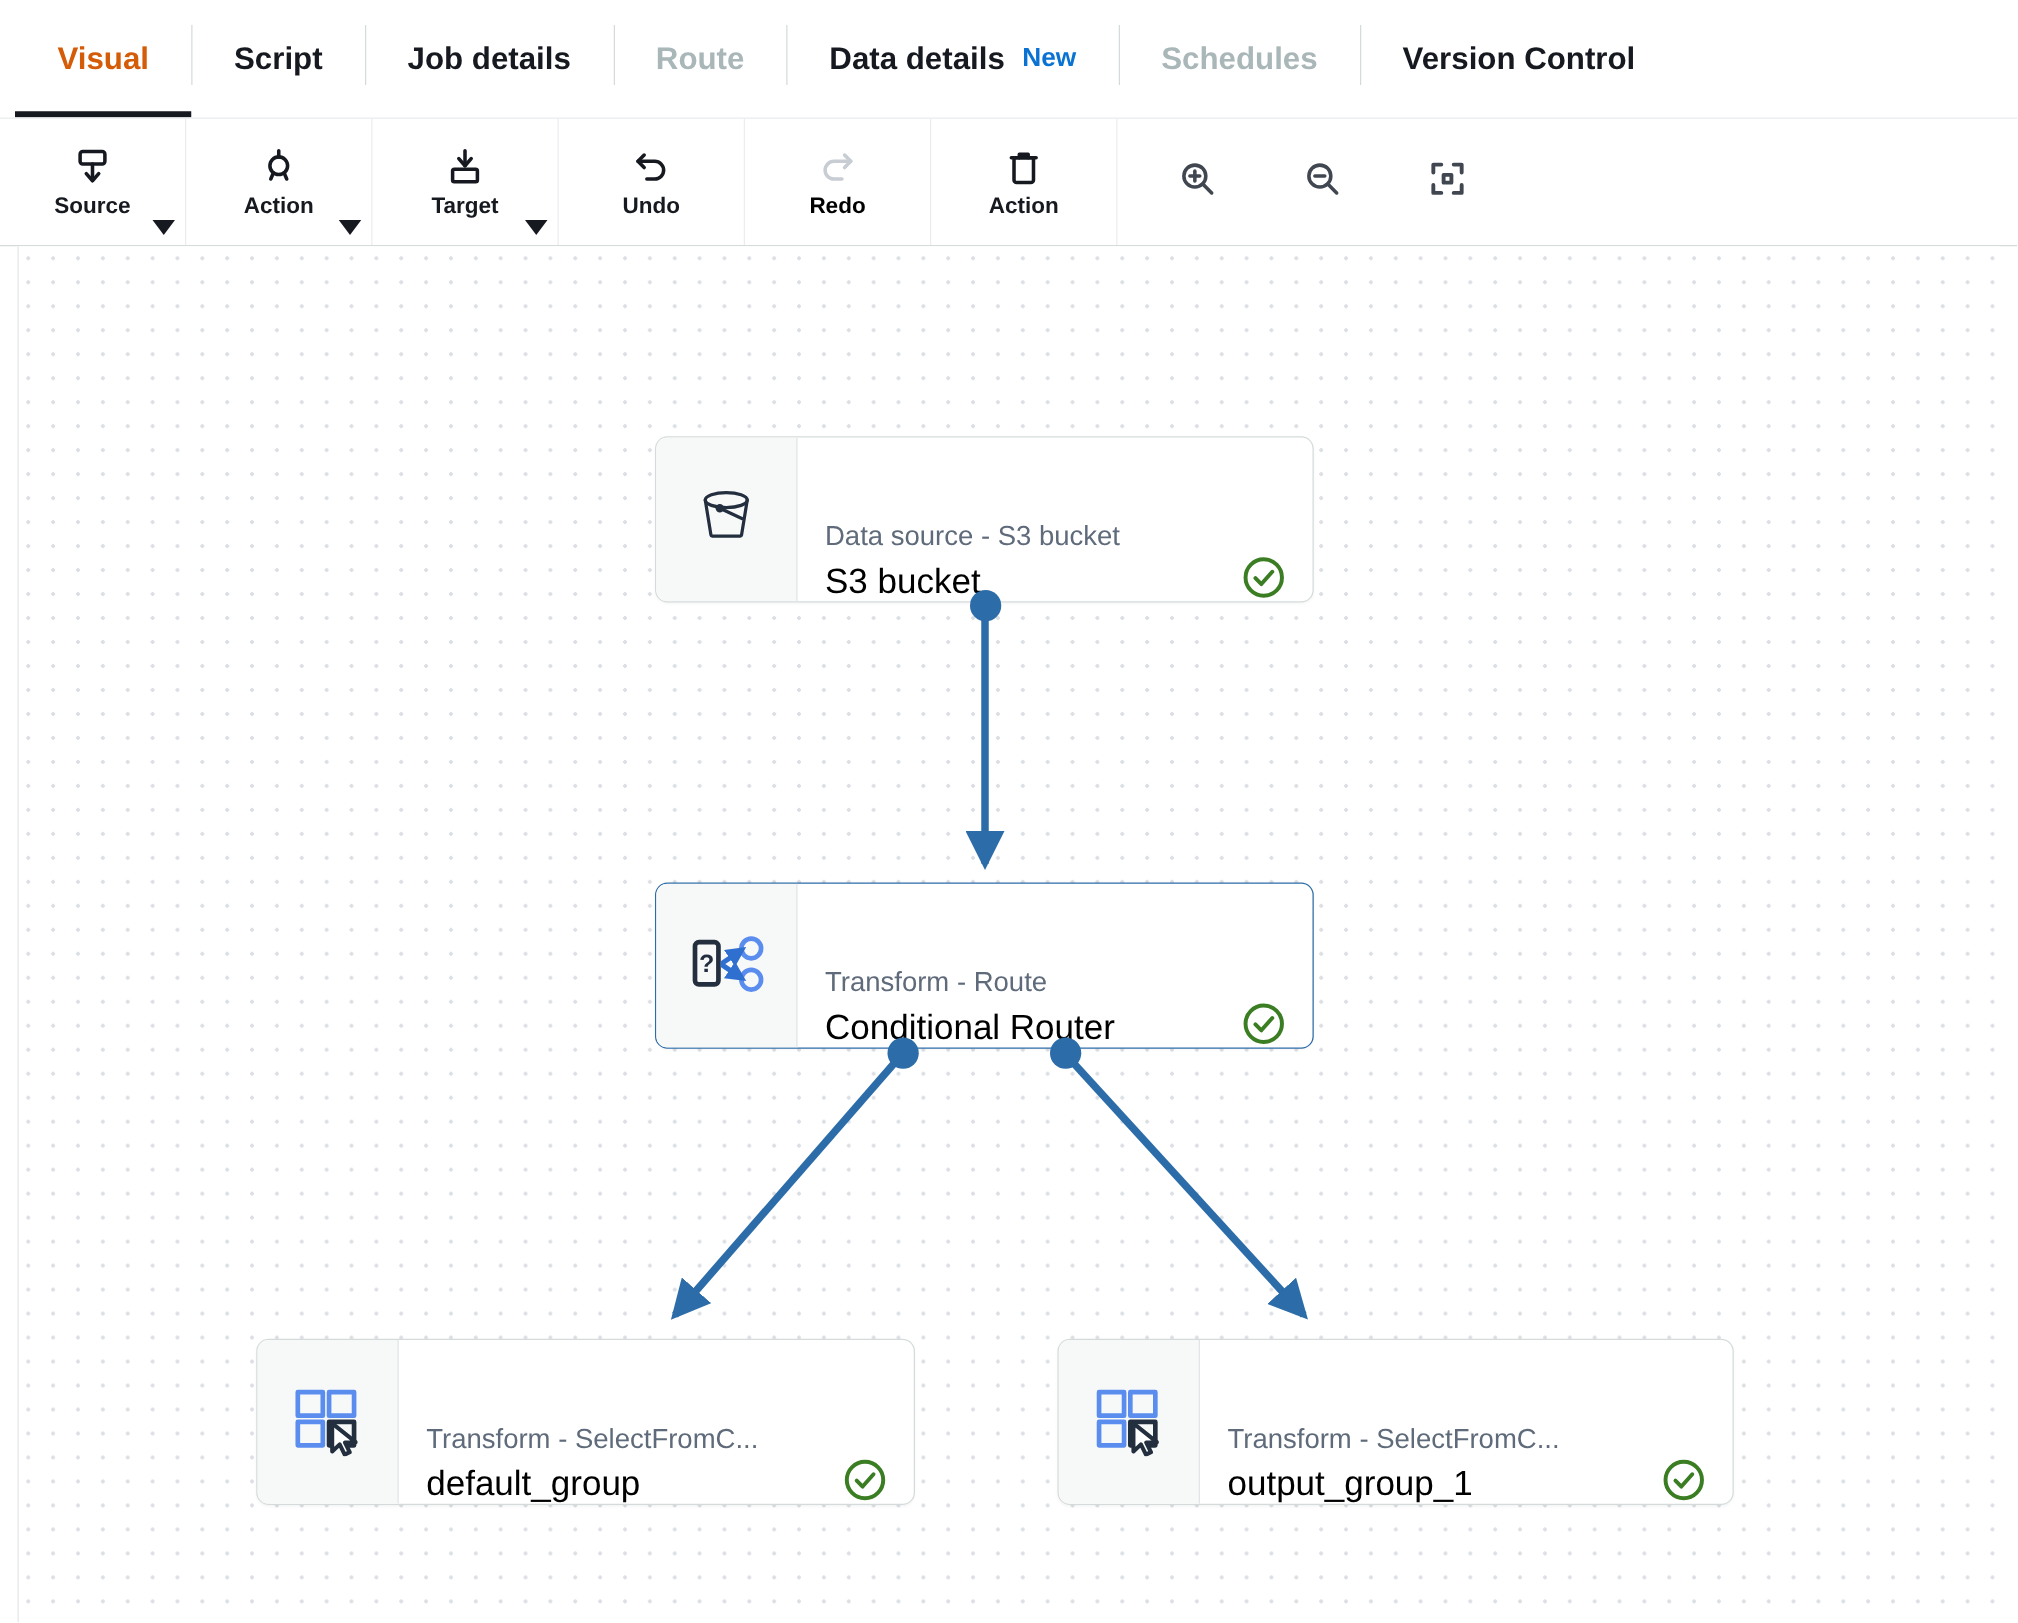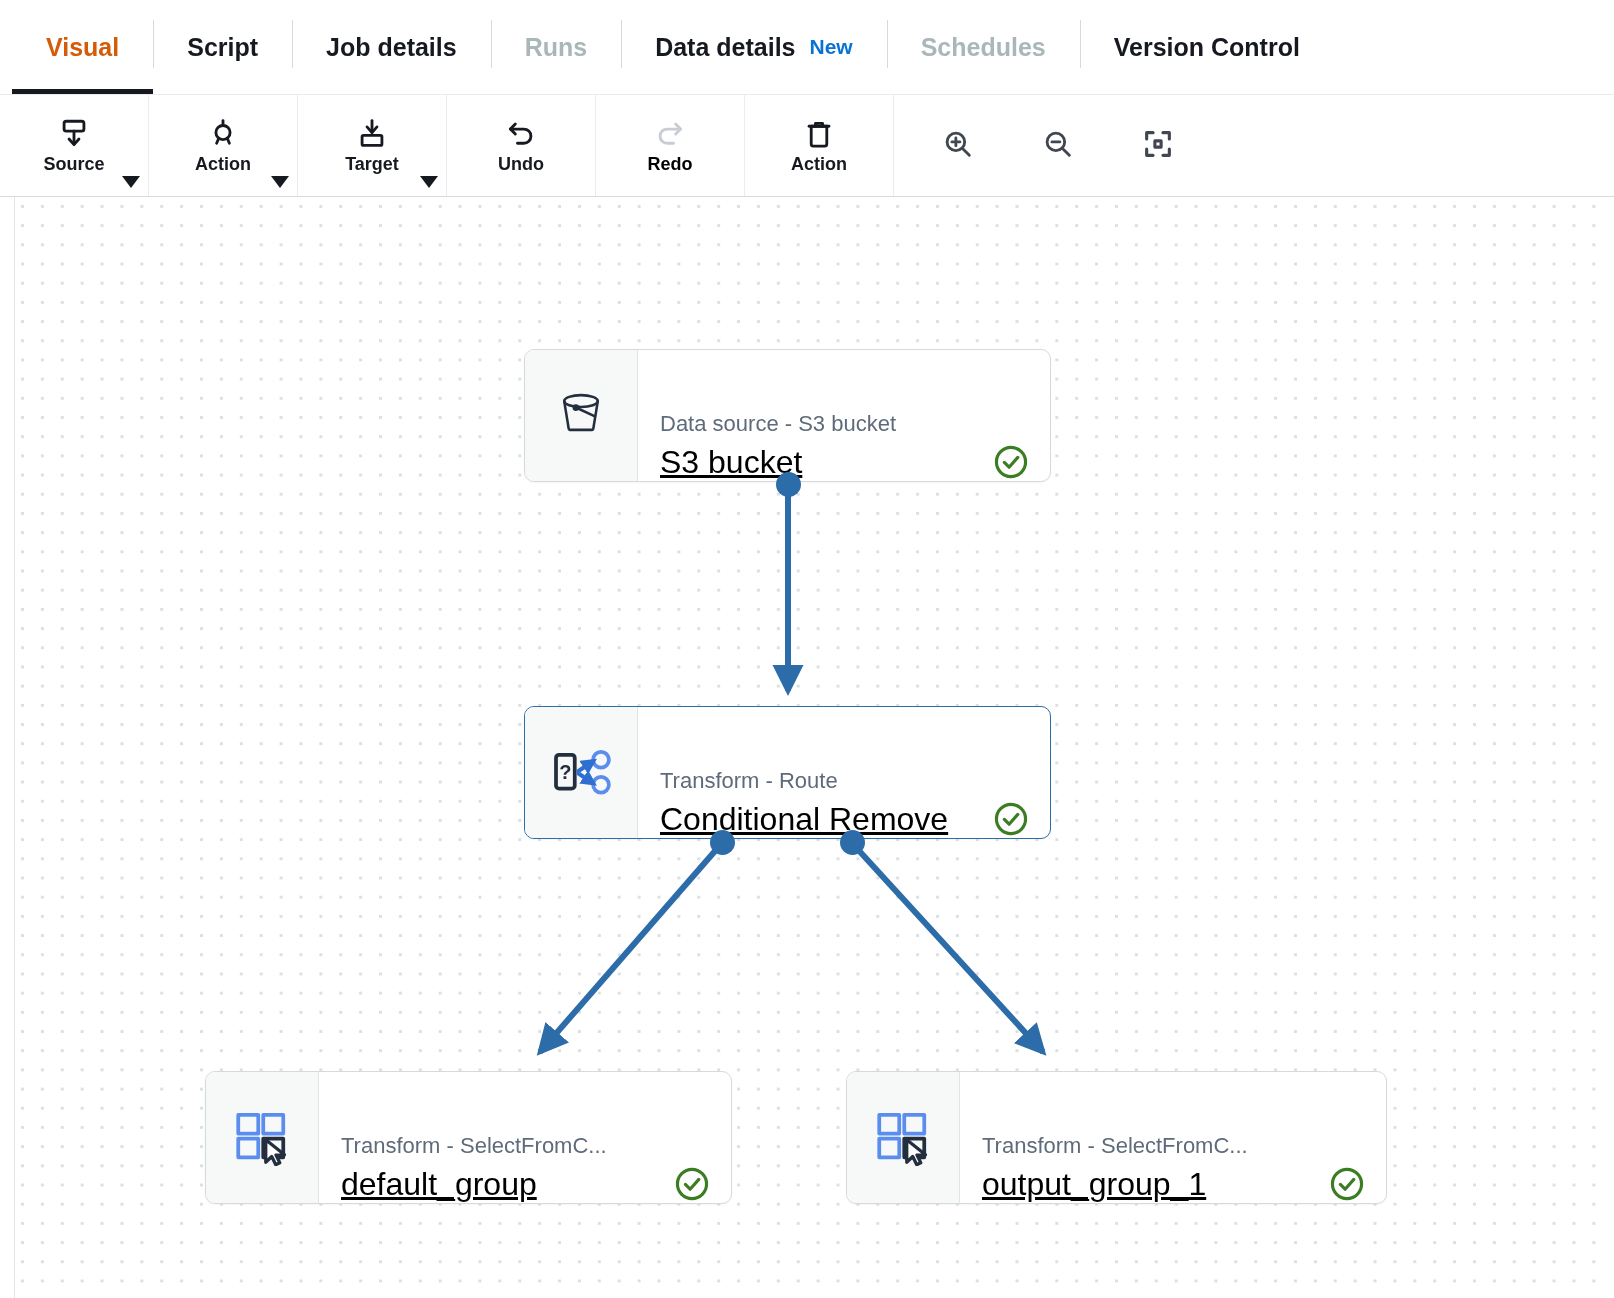--- a/index.html
+++ b/index.html
@@ -176,25 +176,24 @@
     justify-content: center;
     gap: 7px;
   }
   .node-sub {
     font-size: 22px;
     color: #5f6b7a;
     white-space: nowrap;
     overflow: hidden;
   }
   .node-title {
-    font-size: 32px;
+    font-size: 28px;
     color: #000000;
     white-space: nowrap;
     overflow: hidden;
-    text-decoration: underline;
   }
   .node-status { flex: none; margin-left: 14px; display: flex; align-items: center; }
 
   
   #node-s3        { left: 509px; top: 152px;  width: 527px; height: 133px; }
   #node-router    { left: 509px; top: 509px;  width: 527px; height: 133px; }
   #node-default   { left: 190px; top: 874px;  width: 527px; height: 133px; }
   #node-output    { left: 831px; top: 874px;  width: 541px; height: 133px; }
 
   .handle {
@@ -215,21 +214,21 @@
   <div class="tab active">
     <span>Visual</span>
   </div>
   <div class="tab">
     <span>Script</span>
   </div>
   <div class="tab">
     <span>Job details</span>
   </div>
   <div class="tab disabled">
-    <span>Runs</span>
+    <span>Route</span>
   </div>
   <div class="tab">
     <span>Data details</span>
     <span class="new-badge">New</span>
   </div>
   <div class="tab disabled">
     <span>Schedules</span>
   </div>
   <div class="tab">
     <span>Version Control</span>
@@ -392,21 +391,21 @@
             <marker id="sm-arrow" viewBox="0 0 10 10" refX="6" refY="5" markerWidth="4" markerHeight="4" orient="auto-start-reverse">
               <path d="M 0 0 L 10 5 L 0 10 z" fill="#2f6fd0"></path>
             </marker>
           </defs>
         </svg>
       </span>
     </div>
     <div class="node-body">
       <div class="node-texts">
         <div class="node-sub">Transform - Route</div>
-        <div class="node-title">Conditional Remove</div>
+        <div class="node-title">Conditional Router</div>
       </div>
       <div class="node-status">
         <svg width="38" height="38" viewBox="0 0 24 24" fill="none" stroke="#3a7d22" stroke-width="2" stroke-linecap="round" stroke-linejoin="round">
           <circle cx="12" cy="12" r="9.2"></circle>
           <polyline points="7.8,12.3 10.8,15.3 16.3,9.1"></polyline>
         </svg>
       </div>
     </div>
   </div>
 

